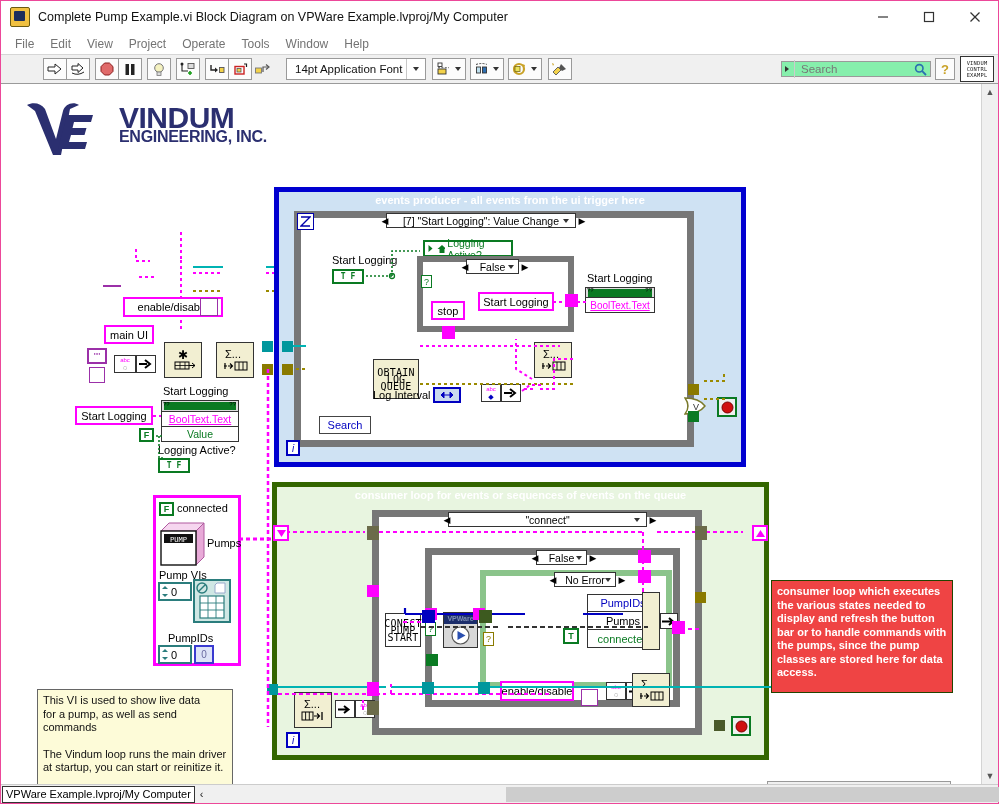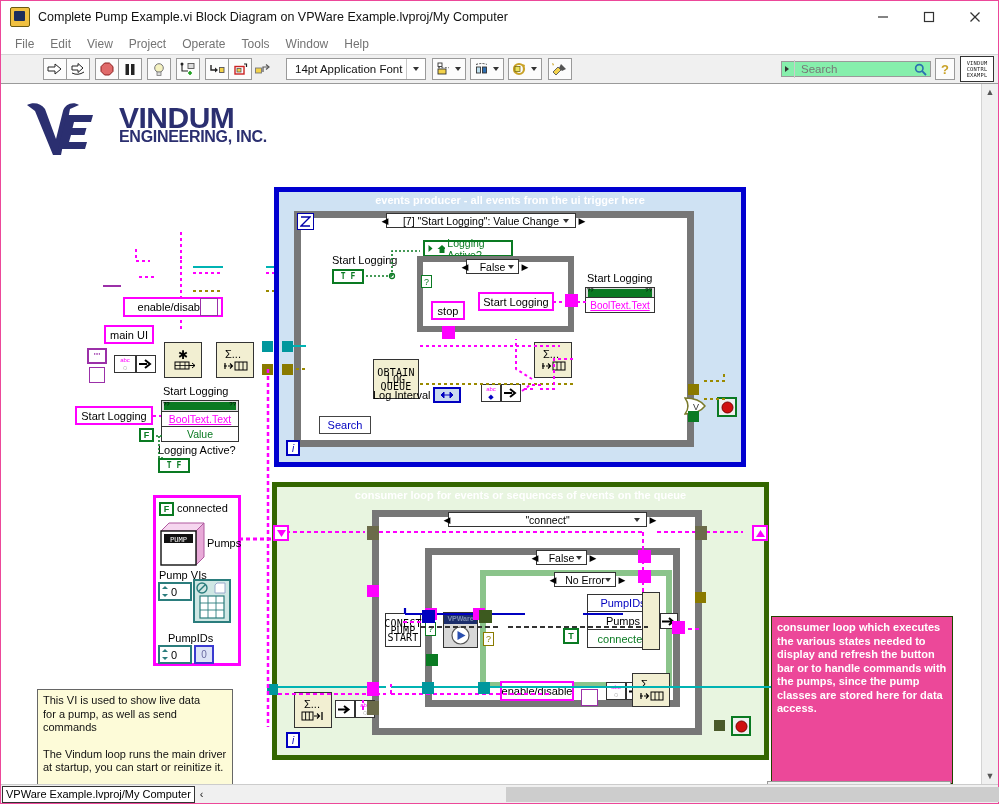--- a/index.html
+++ b/index.html
@@ -694,21 +694,21 @@
       <div class="note noteY" style="left:36px;top:605px;width:196px;height:133px;">
         <div>This VI is used to show live data</div>
         <div>for a pump, as well as send commands</div>
         <div style="height:13px;">&nbsp;</div>
         <div>The Vindum loop runs the main driver</div>
         <div>at startup, you can start or reinitize it.</div>
         <div style="height:13px;">&nbsp;</div>
 
       </div>
 
-      <div class="note" style="left:770px;top:532px;width:182px;height:168px;background:#ec4899;color:#fff;border:1px solid #224400;">
+      <div class="note" style="left:770px;top:496px;width:182px;height:113px;background:#ef4444;color:#fff;border:1px solid #224400;">
         <span>consumer loop which executes the various states needed to display and refresh the button bar or to handle commands with the pumps, since the pump classes are stored here for data access.</span>
       </div>
 
       <div class="note" style="left:766px;top:697px;width:184px;height:64px;background:#f0f0f0;color:#111;border:1px solid #999;">
         
       </div>
 
     </div>
 
     <div class="vscroll">

